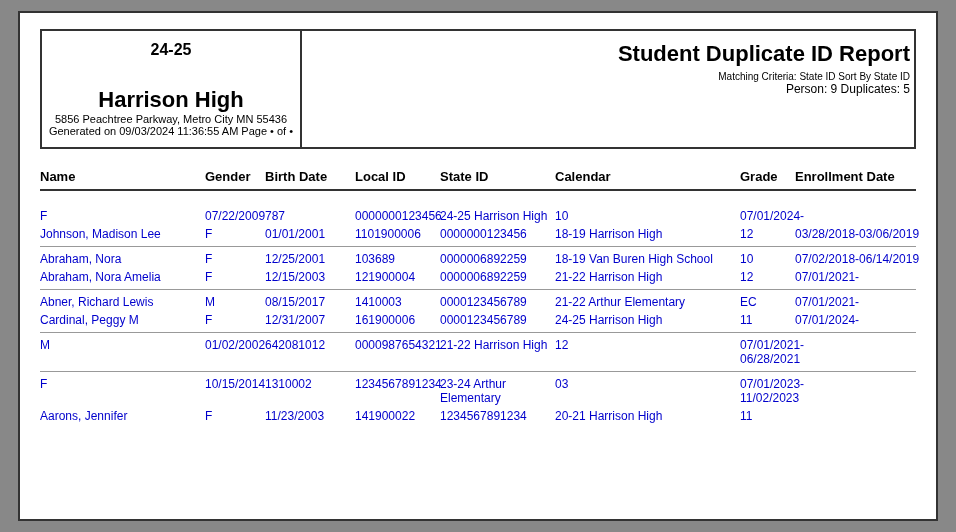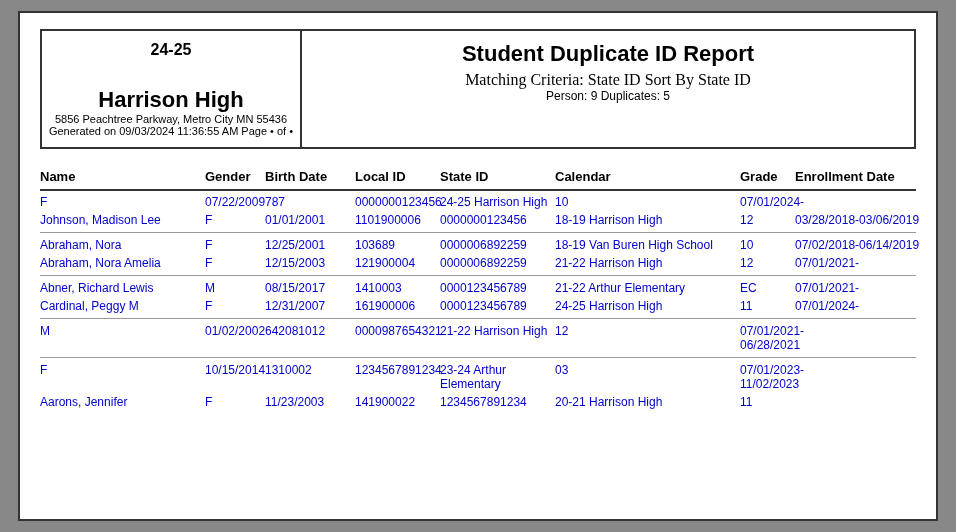--- a/index.html
+++ b/index.html
@@ -45,43 +45,42 @@
     }
     .header-left .address {
       font-size: 11px;
     }
     .header-left .generated {
       font-size: 11px;
     }
     .header-right {
       flex: 1;
       padding: 10px 4px;
-      text-align: center;
+      text-align: right;
     }
     .header-right .report-title {
       font-size: 22px;
       font-weight: bold;
     }
     .header-right .criteria {
-      font-size: 16px;
+      font-size: 10px;
       margin-top: 4px;
-      font-family: Liberation Serif, serif;
     }
     .header-right .counts {
       font-size: 12px;
     }
     .table-area {
       width: 100%;
     }
     .col-headers {
       display: grid;
       grid-template-columns: 165px 60px 90px 85px 115px 185px 55px 130px;
       border-bottom: 2px solid #333;
       padding-bottom: 3px;
-      margin-bottom: 2px;
+      margin-bottom: 16px;
     }
     .col-header {
       font-weight: bold;
       font-size: 13px;
       padding: 2px 0;
     }
     .data-row {
       display: grid;
       grid-template-columns: 165px 60px 90px 85px 115px 185px 55px 130px;
       padding: 1px 0;

